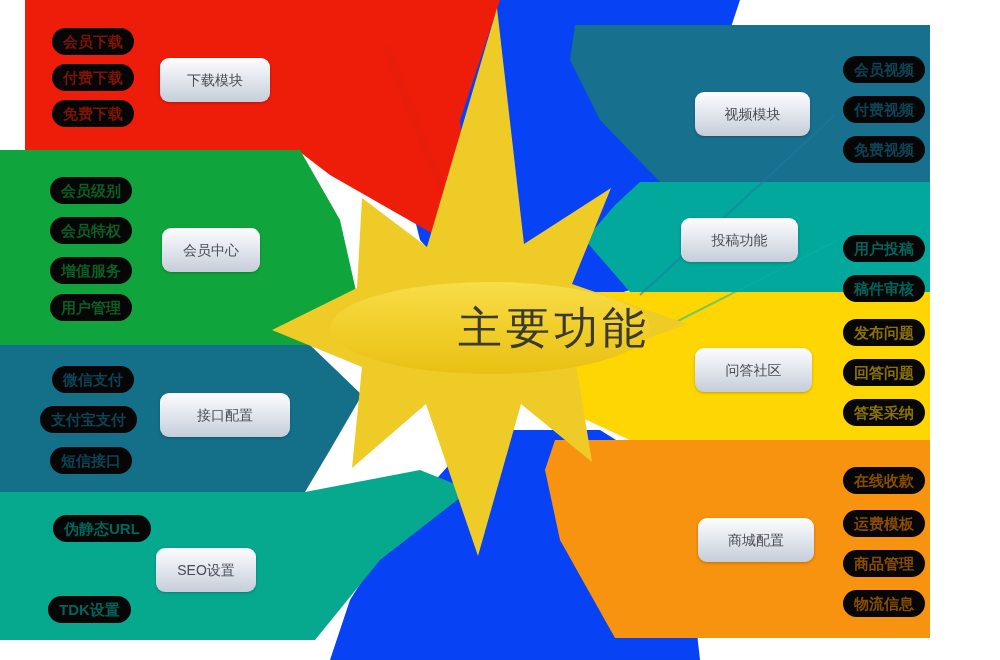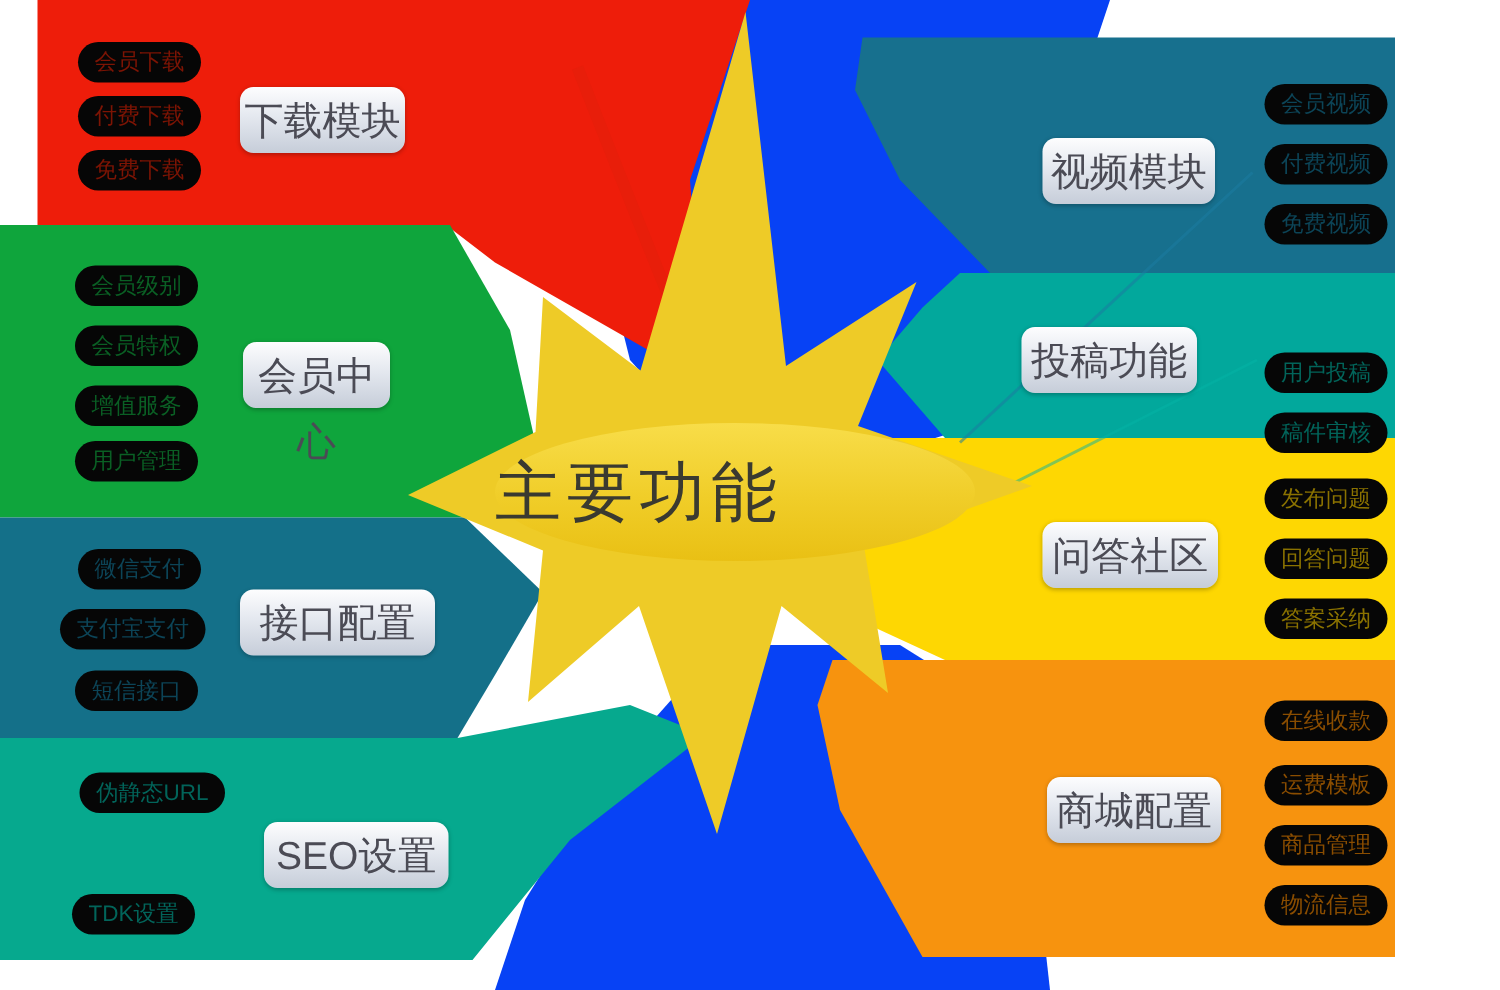--- a/index.html
+++ b/index.html
@@ -5,35 +5,35 @@
   html,body{margin:0;padding:0;background:#ffffff;}
   .stage{
     position:relative;width:1000px;height:660px;overflow:hidden;
     font-family:"Liberation Sans","DejaVu Sans",sans-serif;
     background:#ffffff;
   }
   .stage svg{position:absolute;left:0;top:0;}
   .label{
     position:absolute;height:44px;line-height:44px;text-align:center;
     background:linear-gradient(180deg,#fdfdfe 0%,#e4e8ef 45%,#c6cdd9 100%);
-    border-radius:9px;color:#4b4b55;font-size:26px;
+    border-radius:9px;color:#4b4b55;font-size:14px;
     box-shadow:0 1px 3px rgba(0,0,0,.25);
   }
   .pill{
     position:absolute;background:#060606;border-radius:14px;
-    padding:4px 11px;font-size:15px;font-weight:normal;white-space:nowrap;
+    padding:4px 11px;font-size:15px;font-weight:bold;white-space:nowrap;
     line-height:19px;
   }
   .t0{color:#7d1404;} .t1{color:#0a5f24;} .t2{color:#0c4457;} .t3{color:#02645a;}
   .t4{color:#0c4457;} .t5{color:#02645a;margin-top:28px;} .t6{color:#8a7200;} .t7{color:#8a4d00;}
   .center-node{
     position:absolute;left:330px;top:282px;width:320px;height:92px;
     border-radius:50%;
     background:linear-gradient(180deg,#f8dd49 0%,#f0cd28 55%,#e9c014 100%);
-    display:flex;align-items:center;justify-content:flex-start;
+    display:flex;align-items:center;justify-content:flex-end;
   }
   .center-node span{font-size:44px;color:#3a3a30;letter-spacing:4px;}
 </style>
 </head>
 <body>
 
 <div class="stage">
 
   <svg width="1000" height="660" viewBox="0 0 1000 660">
 
@@ -57,21 +57,21 @@
     <polygon fill="#eecb27" points="497,8 524,244 611,188 572,284 688,324 576,364 592,462 521,404 478,556 426,404 352,468 362,367 272,330 357,288 362,198 427,247"></polygon>
   </svg>
 
   <div class="center-node">
     <span>主要功能</span>
   </div>
 
   <div class="label" style="left:160px;top:58px;width:110px">下载模块</div>
   <div class="label" style="left:162px;top:228px;width:98px">会员中心</div>
   <div class="label" style="left:160px;top:393px;width:130px">接口配置</div>
-  <div class="label" style="left:176px;top:548px;width:123px">SEO设置</div>
+  <div class="label" style="left:156px;top:548px;width:100px">SEO设置</div>
 
   <div class="label" style="left:695px;top:92px;width:115px">视频模块</div>
   <div class="label" style="left:681px;top:218px;width:117px">投稿功能</div>
   <div class="label" style="left:695px;top:348px;width:117px">问答社区</div>
   <div class="label" style="left:698px;top:518px;width:116px">商城配置</div>
 
   <div class="pill t0" style="left:52px;top:28px">会员下载</div>
   <div class="pill t0" style="left:52px;top:64px">付费下载</div>
   <div class="pill t0" style="left:52px;top:100px">免费下载</div>
 

